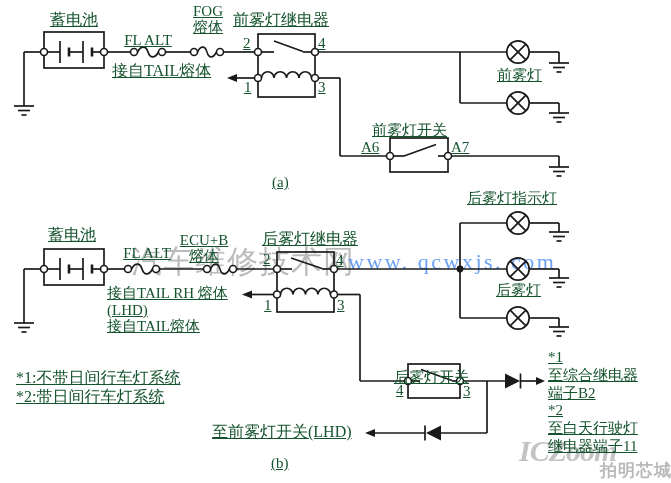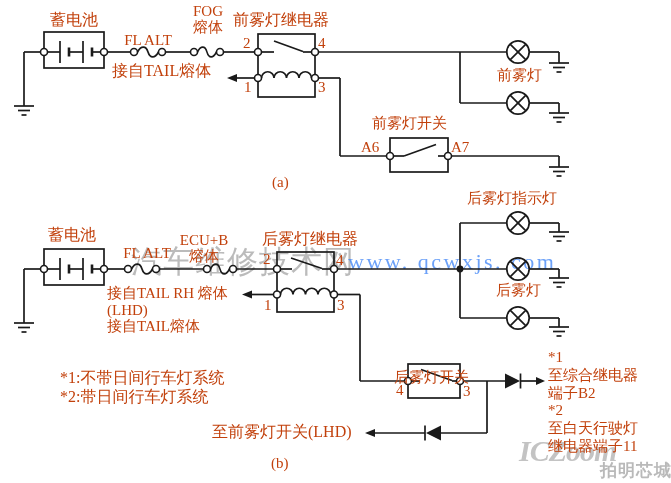--- a/index.html
+++ b/index.html
@@ -2,21 +2,21 @@
 <html><head>
 <meta charset="utf-8">
 <style>
   html,body{margin:0;padding:0;background:#ffffff;}
   #stage{position:relative;width:671px;height:483px;background:#fff;overflow:hidden;
          font-family:"Liberation Serif","DejaVu Serif",serif;}
   #wires{position:absolute;left:0;top:0;z-index:2;}
   #wires .w{stroke:#1a1a1a;stroke-width:1.7;fill:none;}
   #wires .term{stroke:#1a1a1a;stroke-width:1.6;fill:#ffffff;}
   #wires .solid{fill:#1a1a1a;stroke:none;}
-  .lbl{position:absolute;z-index:3;color:#c2410c;white-space:nowrap;line-height:1.05;}
+  .lbl{position:absolute;z-index:3;color:#14532d;white-space:nowrap;line-height:1.05;text-decoration:underline;}
   .f15{font-size:15px;}  .f16{font-size:16px;}
   .ctr{text-align:center;}
   .wm{position:absolute;z-index:1;white-space:nowrap;}
   #wm-cn{left:131px;top:241px;font-size:31px;color:#8f8f8f;opacity:.6;letter-spacing:1px;font-family:Liberation Serif, serif;}
   #wm-url{left:348px;top:249px;font-size:22px;color:#3b82f6;opacity:.75;letter-spacing:2.5px;}
   #wm-logo{left:519px;top:434px;font-size:30px;font-weight:bold;font-style:italic;
            color:#b9b9b9;opacity:.85;letter-spacing:-1px;}
   #wm-logo-cn{left:600px;top:459px;font-size:17px;font-weight:bold;color:#b2b2b2;opacity:.9;letter-spacing:1px;}
   .multiline div{line-height:inherit;}
 </style>
@@ -237,21 +237,21 @@
     <div>FOG</div>
     <div>熔体</div>
   </div>
   <div class="lbl f16" style="left:233px;top:12px;">前雾灯继电器</div>
   <div class="lbl f15" style="left:243px;top:36px;">2</div>
   <div class="lbl f15" style="left:318px;top:36px;">4</div>
   <div class="lbl f15" style="left:244px;top:80px;">1</div>
   <div class="lbl f15" style="left:318px;top:80px;">3</div>
   <div class="lbl f16" style="left:112px;top:63px;">接自TAIL熔体</div>
   <div class="lbl f15" style="left:497px;top:68px;">前雾灯</div>
-  <div class="lbl f15" style="left:372px;top:116px;text-align:center;">前雾灯开关</div>
+  <div class="lbl f15" style="left:372px;top:123px;text-align:center;">前雾灯开关</div>
   <div class="lbl f15" style="left:361px;top:140px;">A6</div>
   <div class="lbl f15" style="left:451px;top:140px;">A7</div>
   <div class="lbl f15" style="left:272px;top:175px;">(a)</div>
 
   <div class="lbl f16" style="left:48px;top:227px;">蓄电池</div>
   <div class="lbl f15 ctr" style="left:120px;top:246px;width:54px;">FL ALT</div>
   <div class="lbl f15 ctr multiline" style="left:176px;top:233px;width:56px;text-align:center;">
     <div>ECU+B</div>
     <div>熔体</div>
   </div>
@@ -274,18 +274,18 @@
   <div class="lbl f15 multiline" style="left:548px;top:349px;line-height:17.8px;">
     <div>*1</div>
     <div>至综合继电器</div>
     <div>端子B2</div>
     <div>*2</div>
     <div>至白天行驶灯</div>
     <div>继电器端子11</div>
   </div>
   <div class="lbl f15" style="left:271px;top:456px;">(b)</div>
 
-  <div class="lbl f16 multiline" style="left:16px;top:369px;line-height:18.5px;margin-left:44px;">
+  <div class="lbl f16 multiline" style="left:16px;top:369px;line-height:18.5px;">
     <div>*1:不带日间行车灯系统</div>
     <div>*2:带日间行车灯系统</div>
   </div>
 
 </div>
 
 </body></html>

